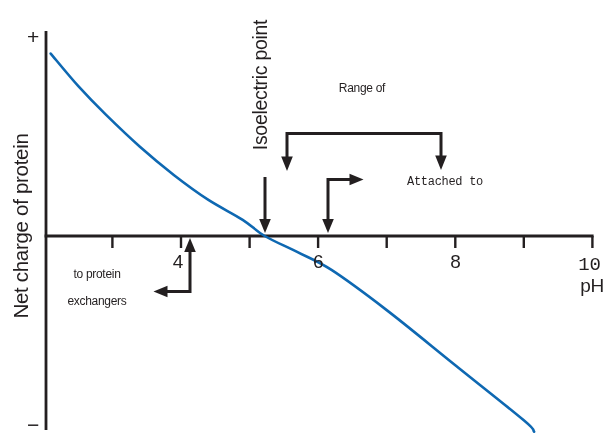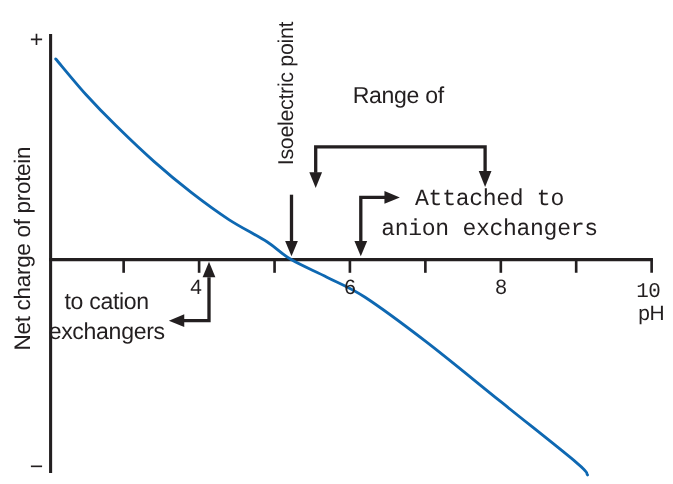--- a/index.html
+++ b/index.html
@@ -7,21 +7,21 @@
     position:relative;
     width:612px;height:440px;
     background:#ffffff;
     font-family:"Liberation Sans", sans-serif;
     color:#231f20;
     overflow:hidden;
   }
   .figure svg{position:absolute;left:0;top:0;}
   .lbl{
     position:absolute;
-    font-size:21px;
+    font-size:12px;
     letter-spacing:-0.3px;
     line-height:28px;
     text-align:center;
     white-space:nowrap;
     color:#231f20;
   }
   .sign{font-size:21px;font-weight:400;}
   .rot{transform-origin:center center;}
   .ylab{font-size:20.5px;}
   .isolab{font-size:19.5px;}
@@ -82,25 +82,24 @@
   <div class="lbl ylab rot" style="left:21px;top:226px;transform:translate(-50%,-50%) rotate(-90deg);">Net charge of protein</div>
 
   <div class="lbl isolab rot" style="left:260px;top:85px;transform:translate(-50%,-50%) rotate(-90deg);">Isoelectric point</div>
 
   <div class="lbl" style="left:362px;top:74px;transform:translateX(-50%);">
     <div>Range of</div>
   </div>
 
   <div class="lbl" style="left:445px;top:168px;transform:translateX(-50%);font-family:Liberation Mono, monospace;">
     <div>Attached to</div>
-    <div>anion exchangers</div>
   </div>
 
   <div class="lbl cation-block" style="left:97px;top:261px;transform:translateX(-50%);">
-    <div>to cation</div>
+    <div>to protein</div>
     <div>exchangers</div>
   </div>
 
   <div class="lbl ticklab" style="top: 252px; left: 178px; transform: translateX(-50%);">4</div>
   <div class="lbl ticklab" style="top: 252px; left: 318.14px; transform: translateX(-50%);">6</div>
   <div class="lbl ticklab" style="top: 252px; left: 455.28px; transform: translateX(-50%);">8</div>
   <div class="lbl ticklab" style="top: 256px; left: 589.42px; transform: translateX(-50%); font-family: Liberation Mono, monospace;">10</div>
 
   <div class="lbl ticklab" style="left:592px;top:276px;transform:translateX(-50%);text-align:center;">pH</div>
 

